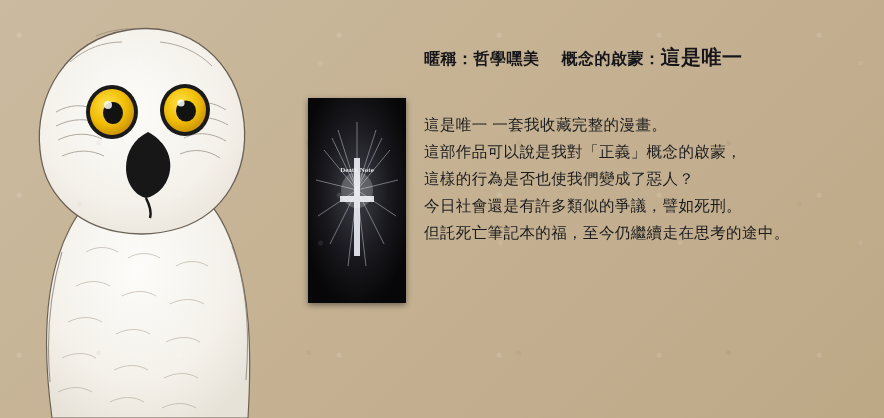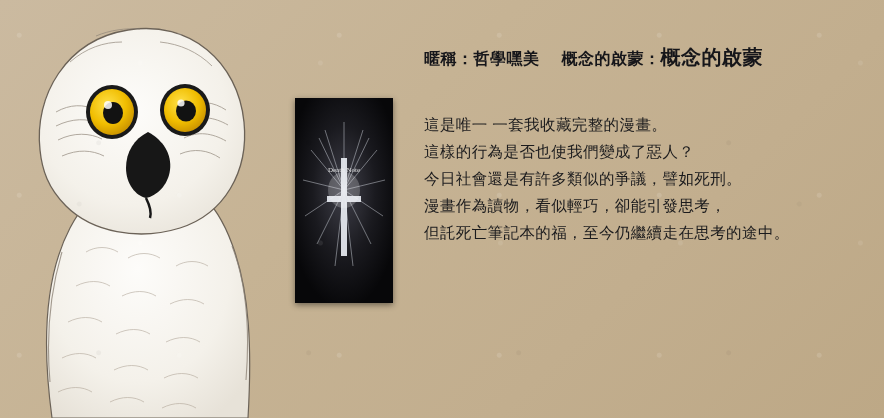--- a/index.html
+++ b/index.html
@@ -45,27 +45,28 @@
   }
   #owl-illustration svg {
     display: block;
     width: 290px;
     height: 418px;
   }
 
   
   #manga-cover {
     position: absolute;
-    left: 295px;
+    left: 308px;
     top: 98px;
     width: 98px;
     height: 205px;
     background: #0c0c0e;
     box-shadow: 0 2px 6px rgba(0,0,0,0.45);
     overflow: hidden;
+    font-weight: bold;
   }
   #manga-cover svg { display: block; }
 
   
   #text-panel {
     position: absolute;
     left: 424px;
     top: 44px;
     width: 452px;
   }
@@ -201,26 +202,26 @@
 
       <path d="M46 60 L52 60 L52 98 L66 98 L66 104 L52 104 L52 158 L46 158 L46 104 L32 104 L32 98 L46 98 Z" fill="#e8ecf2" opacity="0.92"></path>
       <ellipse cx="49" cy="92" rx="16" ry="18" fill="#ffffff" opacity="0.22"></ellipse>
       <text x="49" y="74" font-family="'Liberation Serif', serif" font-size="7" fill="#f2f2f2" text-anchor="middle" opacity="0.9">Death Note</text>
     </svg>
   </div>
 
   <div id="text-panel">
 
     <div class="headline">
-      <span class="seg-label">暱稱：</span><span class="seg-label">哲學嘿美</span><span class="seg-gap"></span><span class="seg-label">概念的啟蒙：</span><span class="title-strong">概念的啟蒙</span>
+      <span class="seg-label">暱稱：</span><span class="seg-label">哲學嘿美</span><span class="seg-gap"></span><span class="seg-label">概念的啟蒙：</span><span class="title-strong">這是唯一</span>
     </div>
 
     <div class="body-lines">
       <div>這是唯一 一套我收藏完整的漫畫。</div>
+      <div>這部作品可以說是我對「正義」概念的啟蒙，</div>
       <div>這樣的行為是否也使我們變成了惡人？</div>
       <div>今日社會還是有許多類似的爭議，譬如死刑。</div>
-      <div>漫畫作為讀物，看似輕巧，卻能引發思考，</div>
       <div>但託死亡筆記本的福，至今仍繼續走在思考的途中。</div>
     </div>
 
   </div>
 
 </div>
 
 </body></html>

